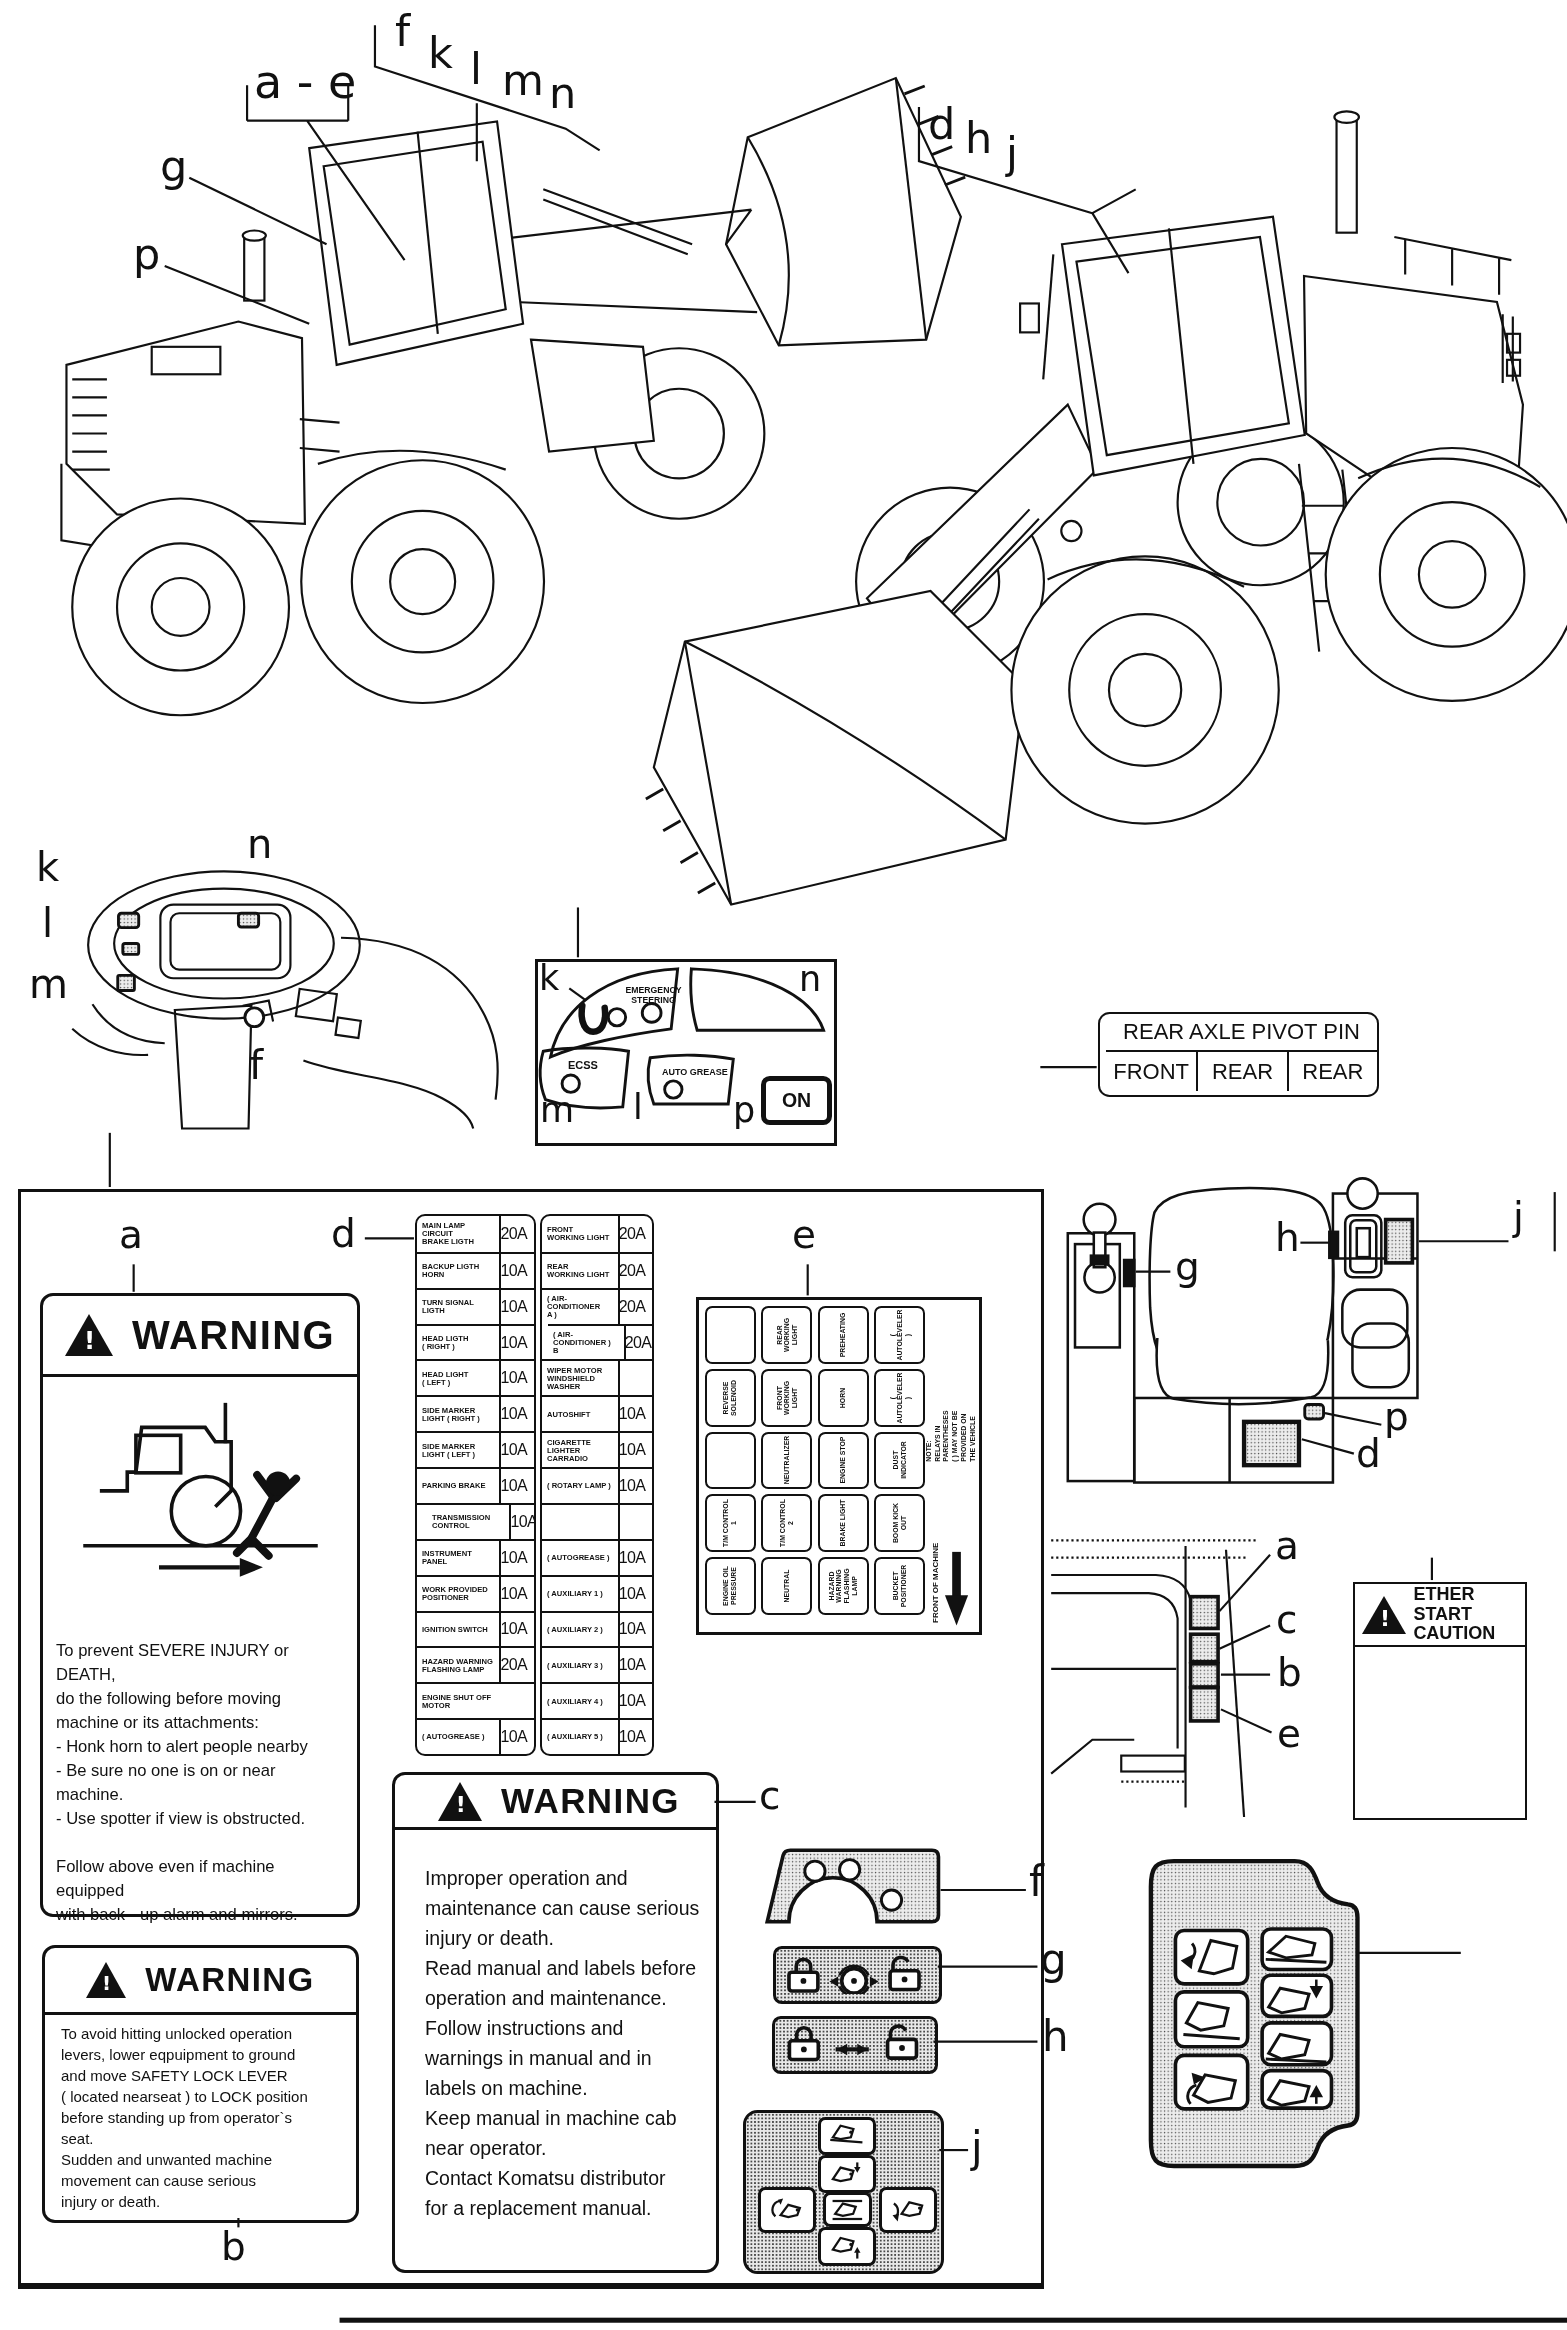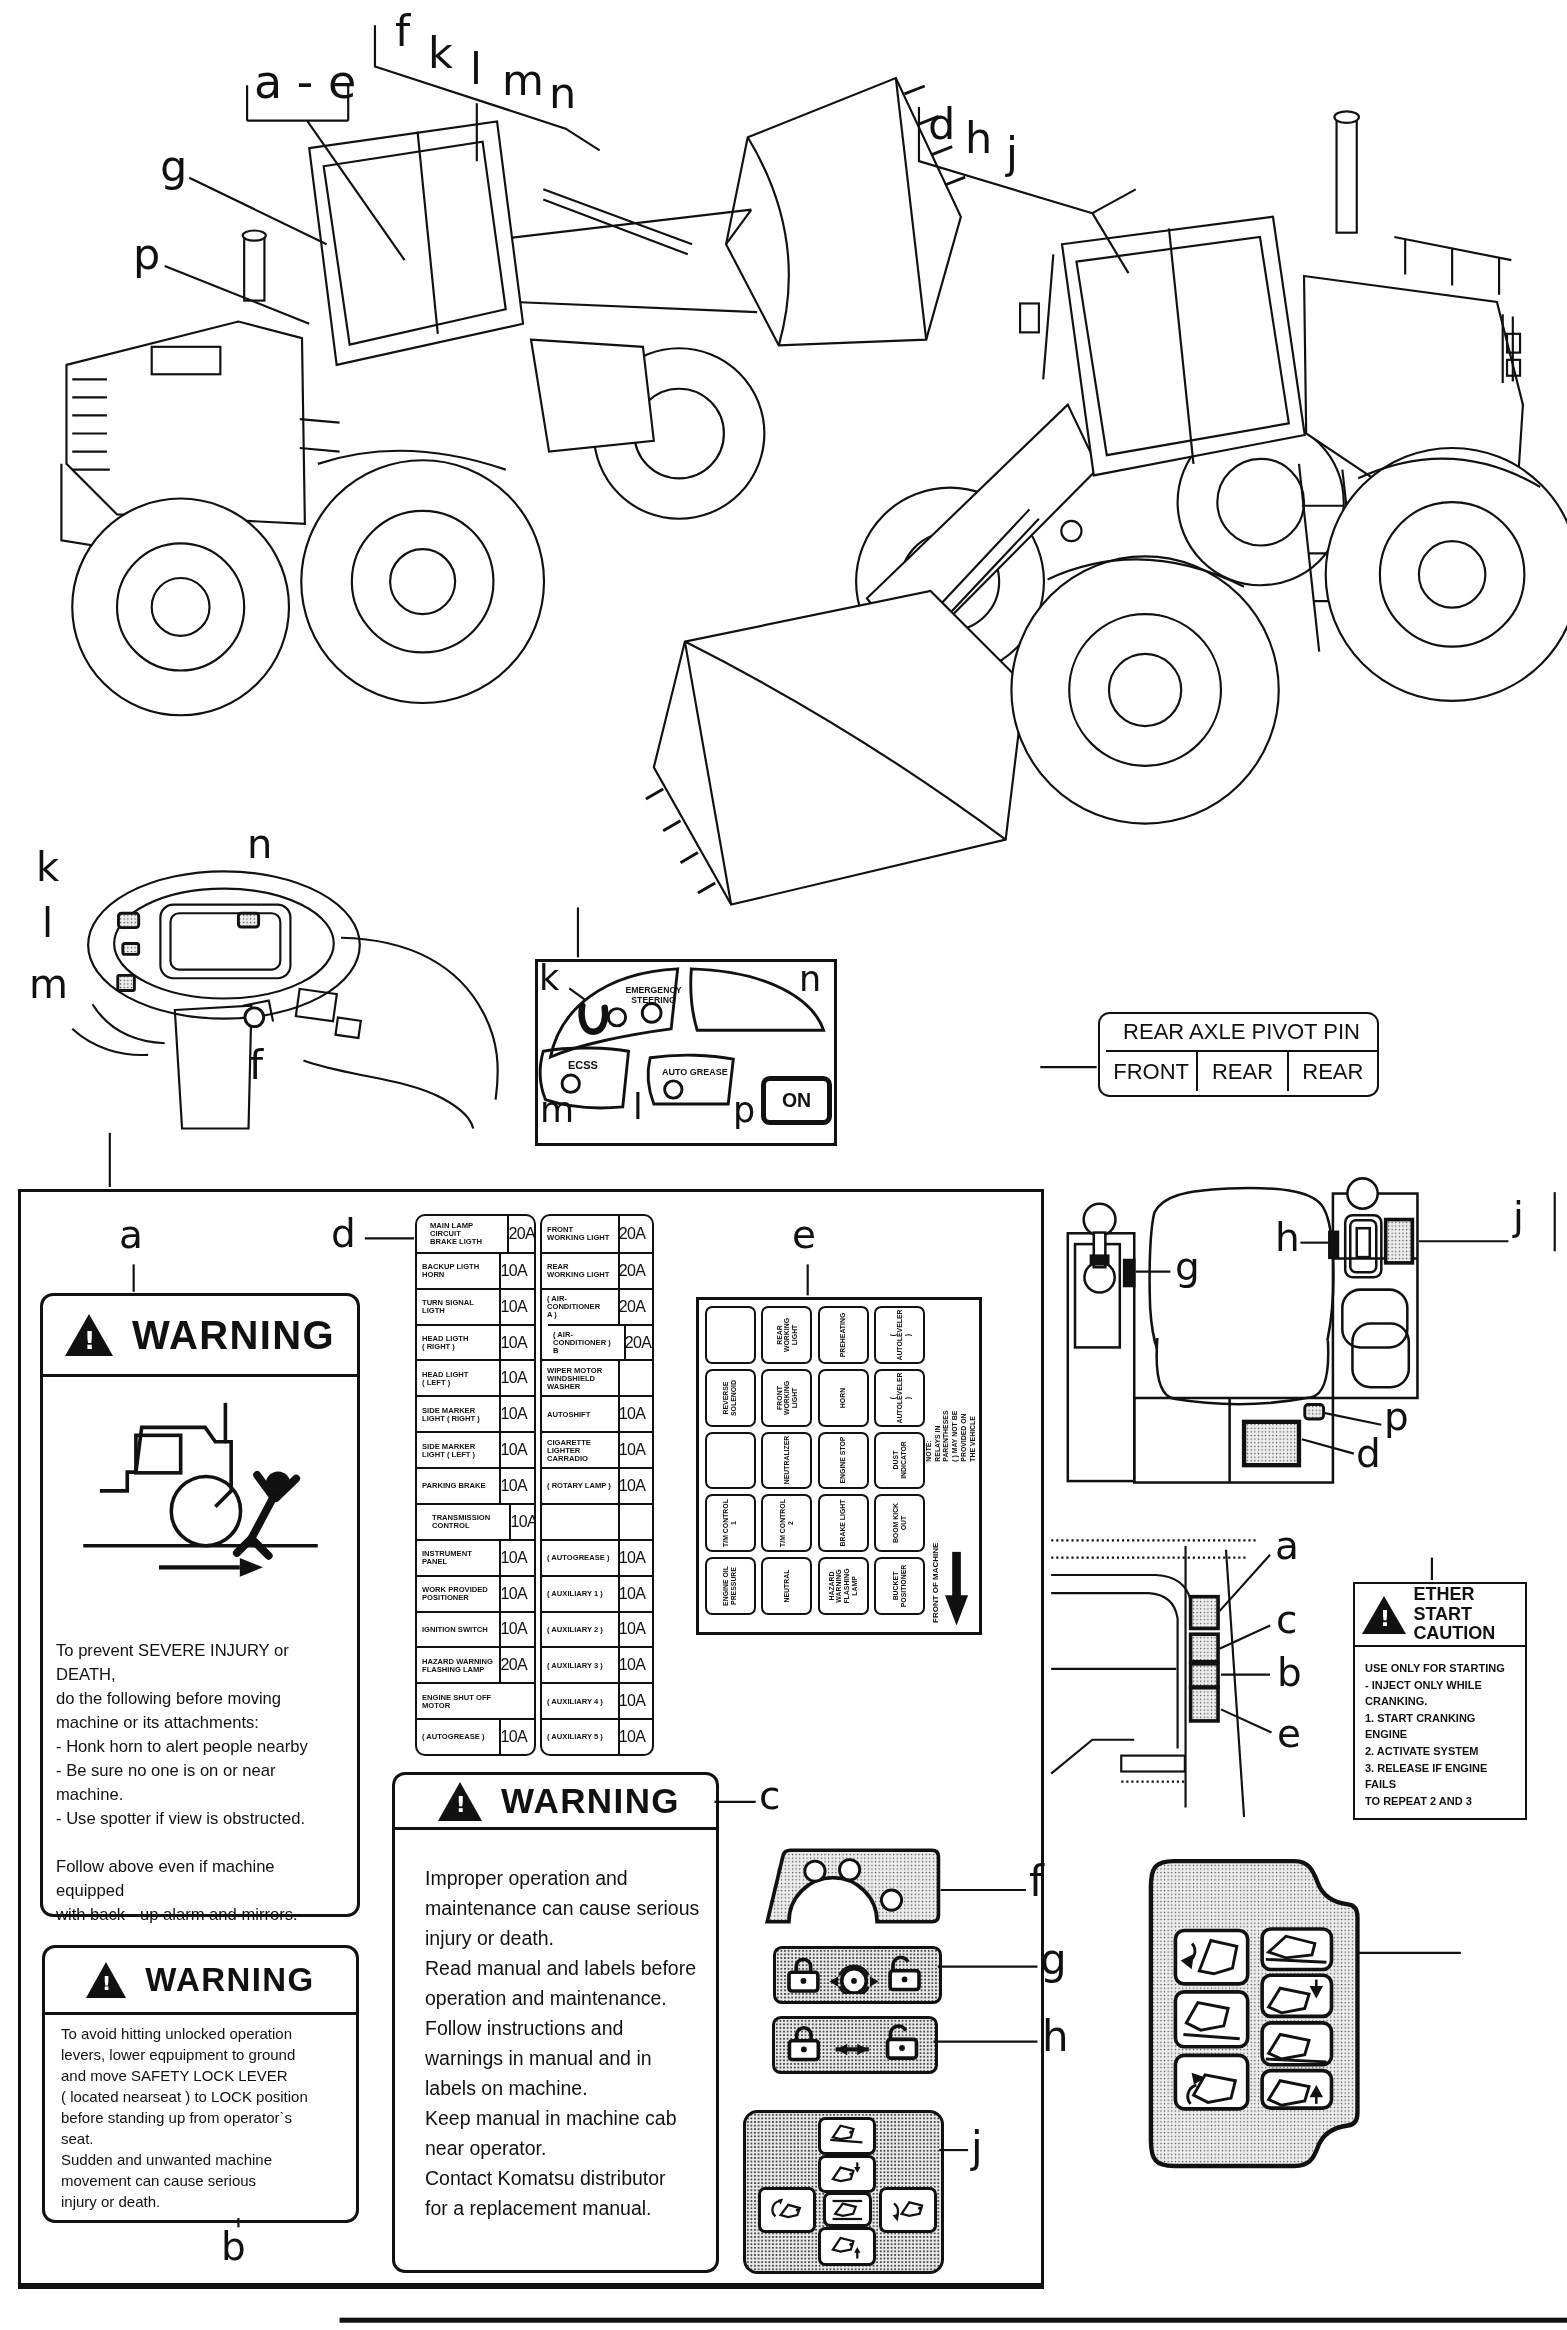--- a/index.html
+++ b/index.html
@@ -135,21 +135,21 @@
 Follow instructions and
 warnings in manual and in
 labels on machine.
 Keep manual in machine cab
 near operator.
 Contact Komatsu distributor
 for a replacement manual.</div>
   </div>
 
   <div class="fuse-half" id="fuse-left" style="left:415px;top:1214px;width:117px;height:538px;grid-auto-rows:1fr;">
-      <div class="fuse-row" style="grid-template-columns: 82px 27.5px; margin-left: 8px;">
+      <div class="fuse-row" style="grid-template-columns: 82px 27.5px;">
         <div class="fuse-name">MAIN LAMP
 CIRCUIT
 BRAKE LIGTH</div>
         <div class="fuse-amp">20A</div>
       </div>
       <div class="fuse-row" style="grid-template-columns: 82px 27.5px;">
         <div class="fuse-name">BACKUP LIGTH
 HORN</div>
         <div class="fuse-amp">10A</div>
       </div>
@@ -382,27 +382,20 @@
   </div>
 
   <div class="abs" id="ether">
     <div class="head">
       <span class="tri">
           <span class="excl">!</span>
         </span>
       <span class="ttl">ETHER START
 CAUTION</span>
     </div>
-    <div class="body pre">USE ONLY  FOR STARTING
-- INJECT ONLY  WHILE
-CRANKING.
-1. START CRANKING ENGINE
-2. ACTIVATE SYSTEM
-3. RELEASE IF ENGINE FAILS
-    TO  REPEAT  2 AND 3</div>
   </div>
 
   <div class="abs" style="left:777px;top:1863px;font-size:14.5px;font-weight:bold;">OFF</div>
   <div class="abs" style="left:860px;top:1861px;font-size:14.5px;font-weight:bold;">ON</div>
   <div class="abs" style="left:887px;top:1876px;font-size:14.5px;font-weight:bold;">START</div>
 
   <div class="lockbar stip" style="left:773px;top:1946px;width:163px;height:52px;">
     <svg width="156" height="45" viewBox="0 0 216 62">
       <g>
         <path d="M28,32 v-8 a10,10 0 0 1 20,0 v8" stroke="#111" stroke-width="5" fill="none"></path>

